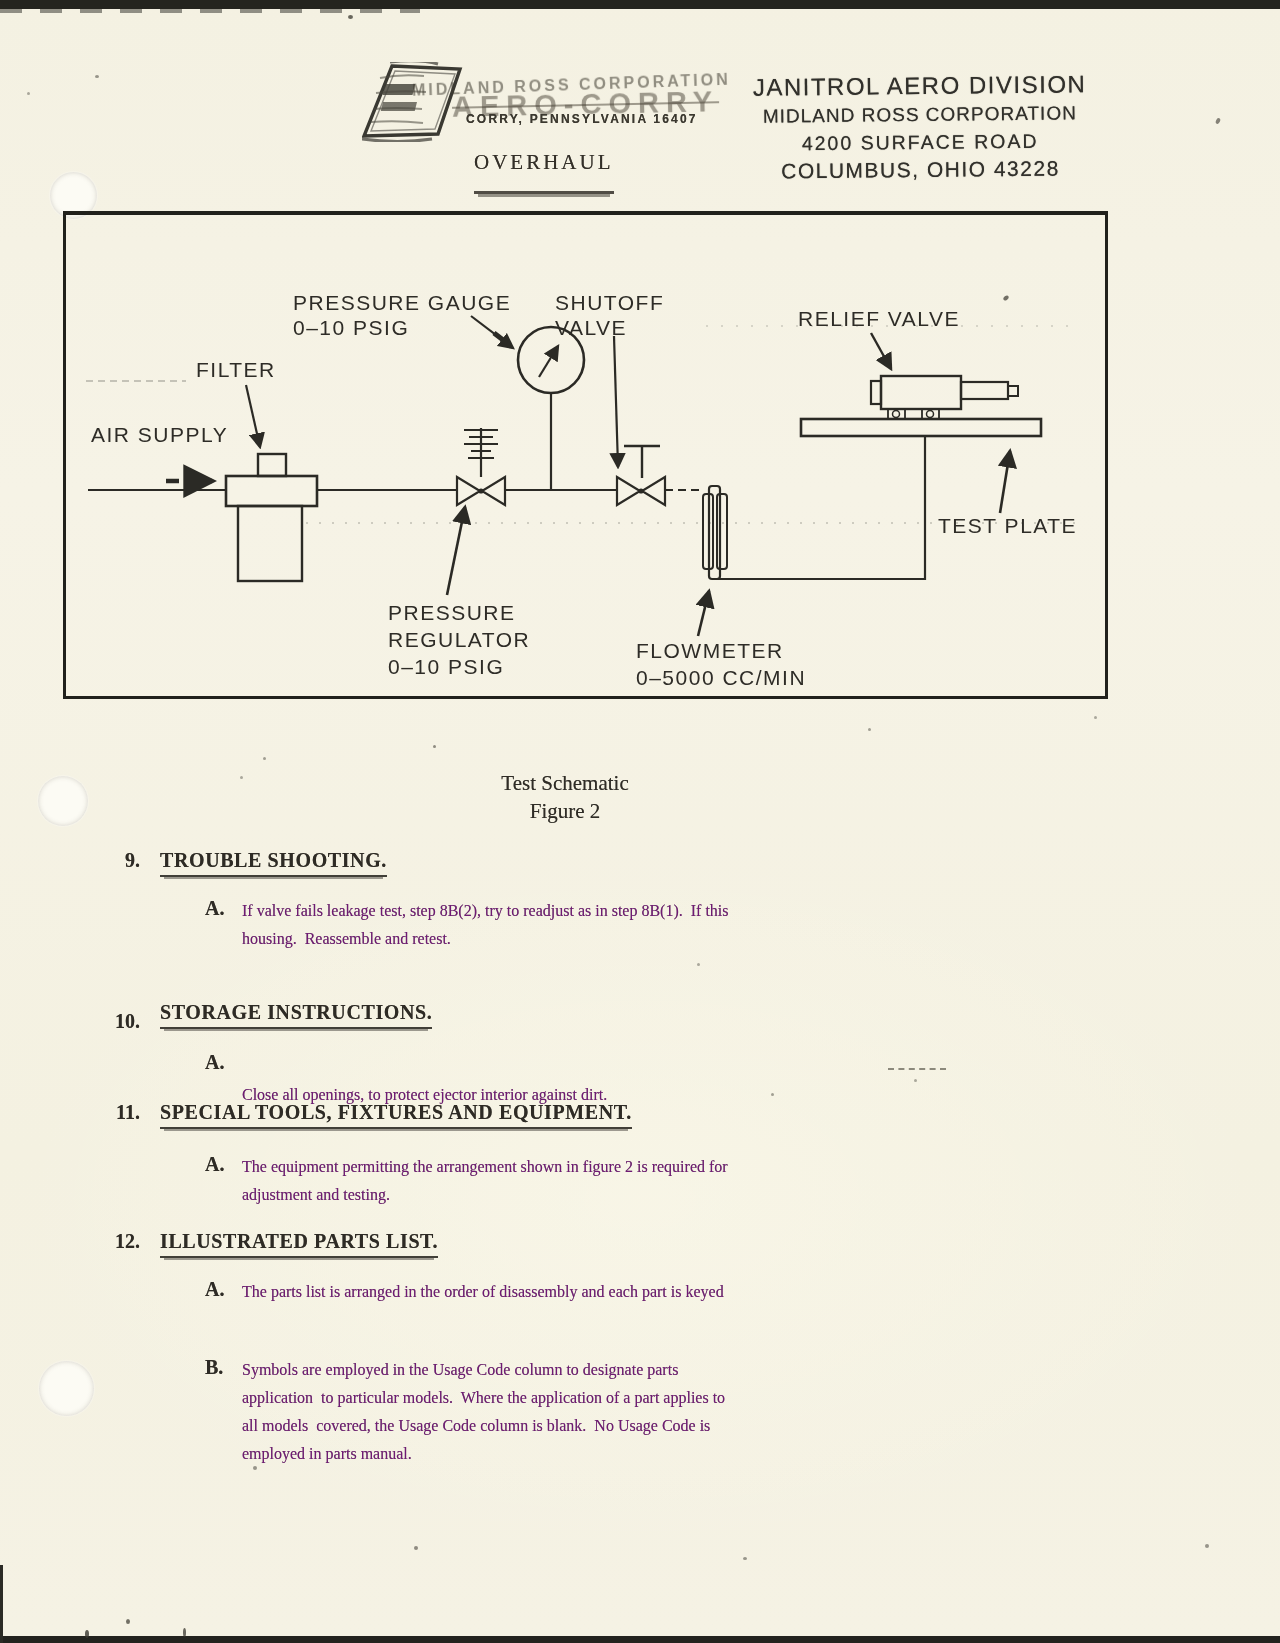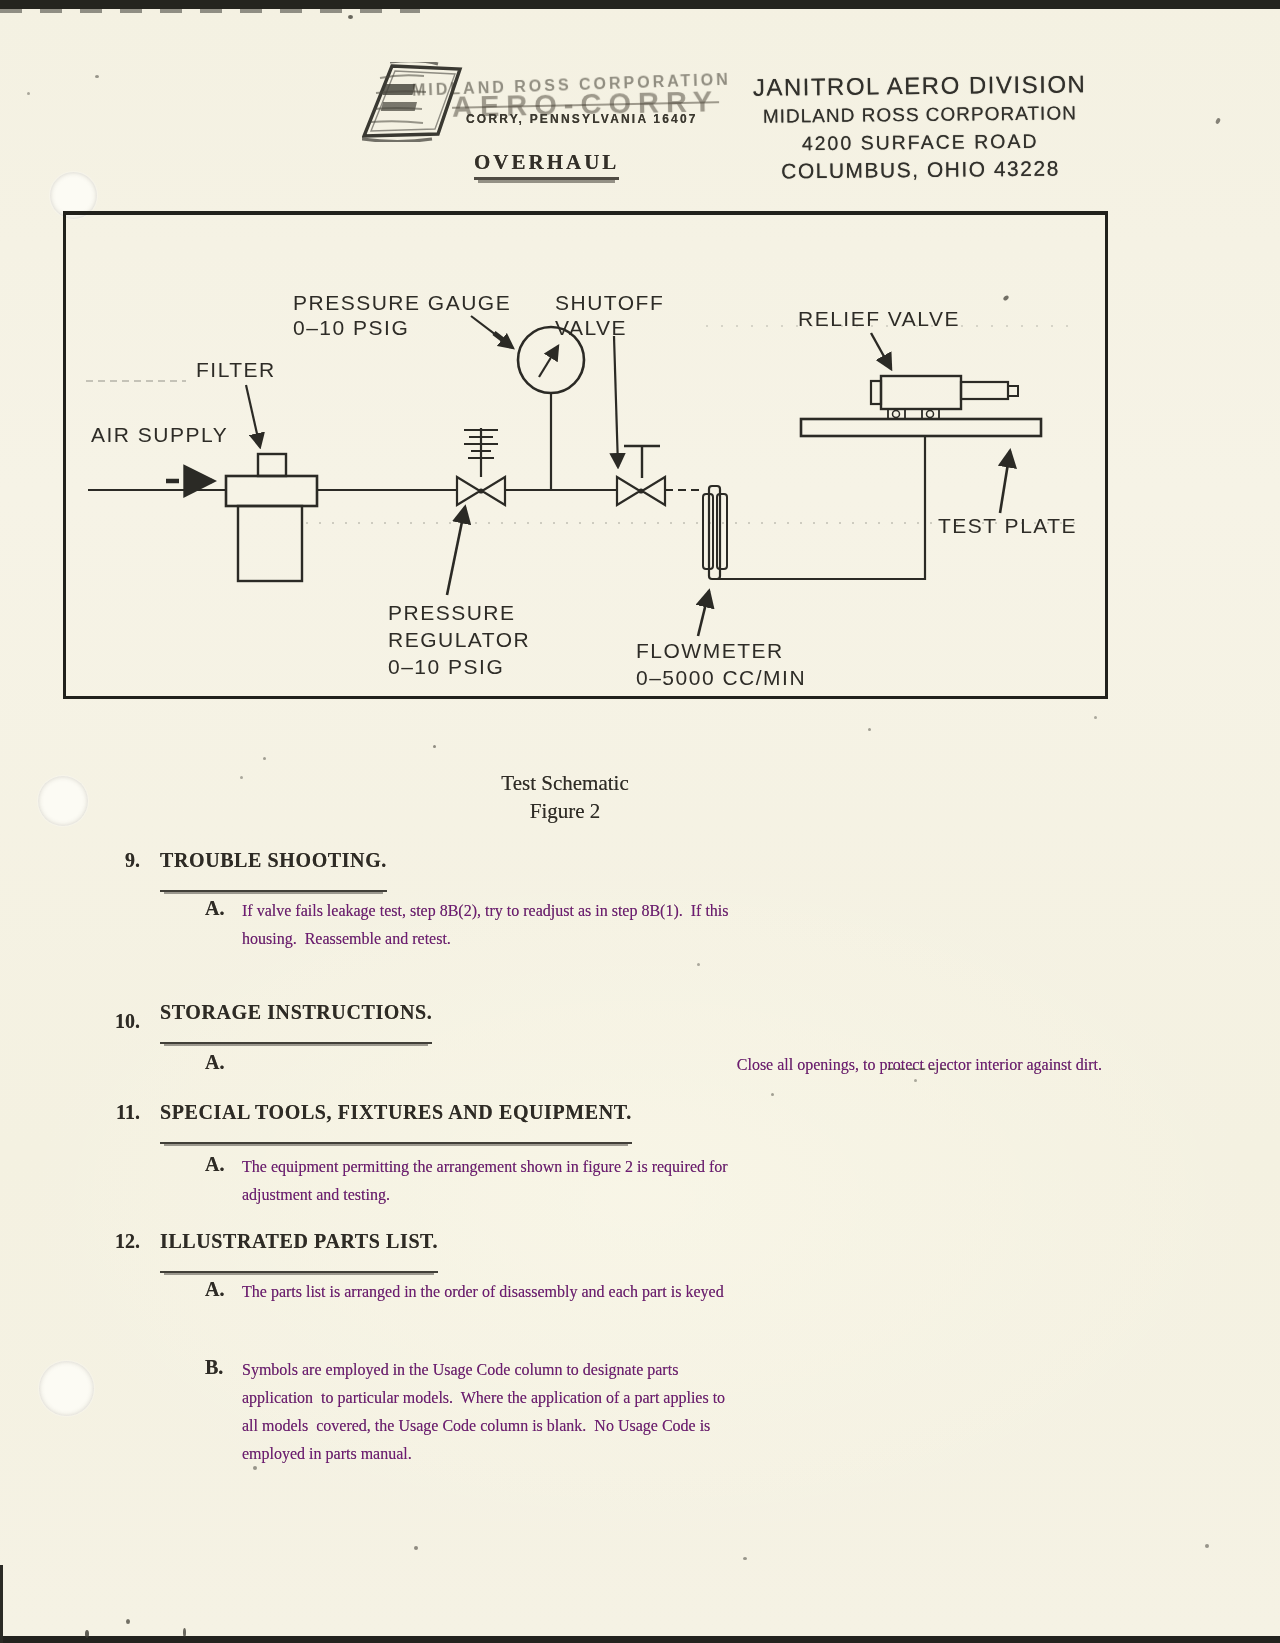--- a/index.html
+++ b/index.html
@@ -26,23 +26,23 @@
     font-family:"Liberation Sans",sans-serif;font-size:16px;font-weight:bold;letter-spacing:3px;
     color:rgba(62,58,47,.55);transform:rotate(-2deg);filter:blur(.5px);white-space:nowrap;}
   .ghost-brand{position:absolute;left:452px;top:88px;
     font-family:"Liberation Sans",sans-serif;font-size:29px;font-weight:bold;letter-spacing:7px;
     color:rgba(72,66,53,.5);transform:rotate(-1.2deg);filter:blur(.7px);white-space:nowrap;
     text-decoration:line-through;}
   .stamp-city{position:absolute;left:466px;top:112px;
     font-family:"Liberation Sans",sans-serif;font-size:12px;font-weight:bold;letter-spacing:2.2px;
     color:#3b382f;white-space:nowrap;text-shadow:0 0 .6px rgba(59,56,47,.8);}
   .overhaul{position:absolute;left:474px;top:150px;
-    font-size:21px;font-weight:bold;letter-spacing:3px;color:#332f28;
+    font-size:21px;font-weight:normal;letter-spacing:3px;color:#332f28;
     border-bottom:3px solid rgba(51,47,40,.85);box-shadow:0 7px 0 -4px rgba(51,47,40,.5);
-    padding-bottom:2px;text-shadow:0 0 .5px rgba(51,47,40,.7);}
+    padding-bottom:16px;text-shadow:0 0 .5px rgba(51,47,40,.7);}
   .addr{position:absolute;left:752px;top:72px;width:336px;text-align:center;
     font-family:"Liberation Sans",sans-serif;color:#31302b;transform:rotate(-.6deg);}
   .addr div{white-space:nowrap;text-shadow:0 0 .8px rgba(49,48,43,.75);}
   .addr .l1{font-size:24px;letter-spacing:1.5px;}
   .addr .l2{font-size:19px;letter-spacing:1px;margin-top:4px;}
   .addr .l3{font-size:19.5px;letter-spacing:2px;margin-top:5px;}
   .addr .l4{font-size:21px;letter-spacing:1.5px;margin-top:4px;}
 
   
   .fig-box{position:absolute;left:63px;top:211px;width:1039px;height:481px;
@@ -51,21 +51,21 @@
   .fig-svg text{font-family:"Liberation Sans",sans-serif;font-size:21px;letter-spacing:1.5px;
     fill:#2e2c27;}
   .fig-svg .ln{stroke:#2b2a25;fill:none;}
   .caption{position:absolute;left:415px;width:300px;text-align:center;font-size:21px;color:#2f2c26;
     text-shadow:0 0 .4px rgba(47,44,38,.6);}
 
   
   .sec-num{position:absolute;width:42px;text-align:right;font-size:20px;font-weight:bold;
     color:#2e2b25;text-shadow:0 0 .5px rgba(46,43,37,.6);}
   .sec-head{position:absolute;left:160px;font-size:20px;font-weight:bold;letter-spacing:.6px;
-    color:#2e2b25;border-bottom:2.5px solid rgba(46,43,37,.9);padding-bottom:18px;
+    color:#2e2b25;border-bottom:2.5px solid rgba(46,43,37,.9);padding-bottom:3px;
     box-shadow:0 6px 0 -4px rgba(46,43,37,.45);text-shadow:0 0 .5px rgba(46,43,37,.6);white-space:nowrap;}
   .para-letter{position:absolute;left:205px;font-size:20px;font-weight:bold;color:#2e2b25;
     text-shadow:0 0 .5px rgba(46,43,37,.6);}
   .para-lines{position:absolute;left:242px;width:860px;font-size:16px;color:#701a75;}
   .para-lines div{line-height:28px;white-space:pre-wrap;text-shadow:0 0 .5px rgba(50,47,41,.55);}
   .dash-artifact{position:absolute;left:888px;top:1068px;width:58px;border-top:2px dashed rgba(70,66,55,.6);}
 </style>
 </head>
 <body>
 
@@ -201,21 +201,21 @@
 <span class="sec-head" style="top:849px;">TROUBLE SHOOTING.</span>
 <span class="para-letter" style="top:897px;">A.</span>
 <div class="para-lines" style="top:897px;">
   <div>If valve fails leakage test, step 8B(2), try to readjust as in step 8B(1).  If this</div>
   <div>housing.  Reassemble and retest.</div>
 </div>
 
 <span class="sec-num" style="left:98px;top:1001px;margin-top:9px;">10.</span>
 <span class="sec-head" style="top:1001px;">STORAGE INSTRUCTIONS.</span>
 <span class="para-letter" style="top:1051px;">A.</span>
-<div class="para-lines" style="top:1051px;text-align:right;">
+<div class="para-lines" style="top:1081px;">
   <div>Close all openings, to protect ejector interior against dirt.</div>
 </div>
 <div class="dash-artifact"></div>
 
 <span class="sec-num" style="left:98px;top:1101px;">11.</span>
 <span class="sec-head" style="top:1101px;">SPECIAL TOOLS, FIXTURES AND EQUIPMENT.</span>
 <span class="para-letter" style="top:1153px;">A.</span>
 <div class="para-lines" style="top:1153px;">
   <div>The equipment permitting the arrangement shown in figure 2 is required for</div>
   <div>adjustment and testing.</div>

